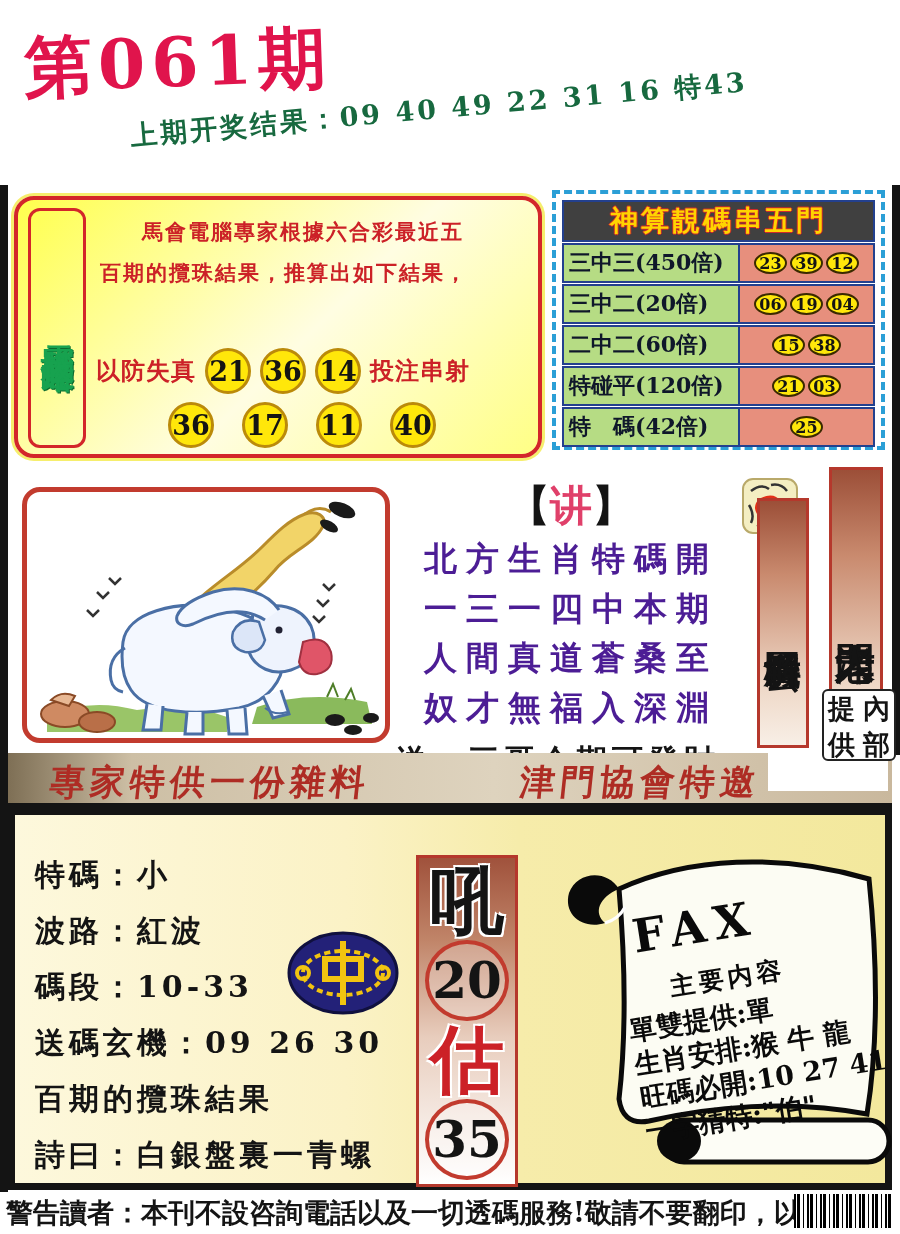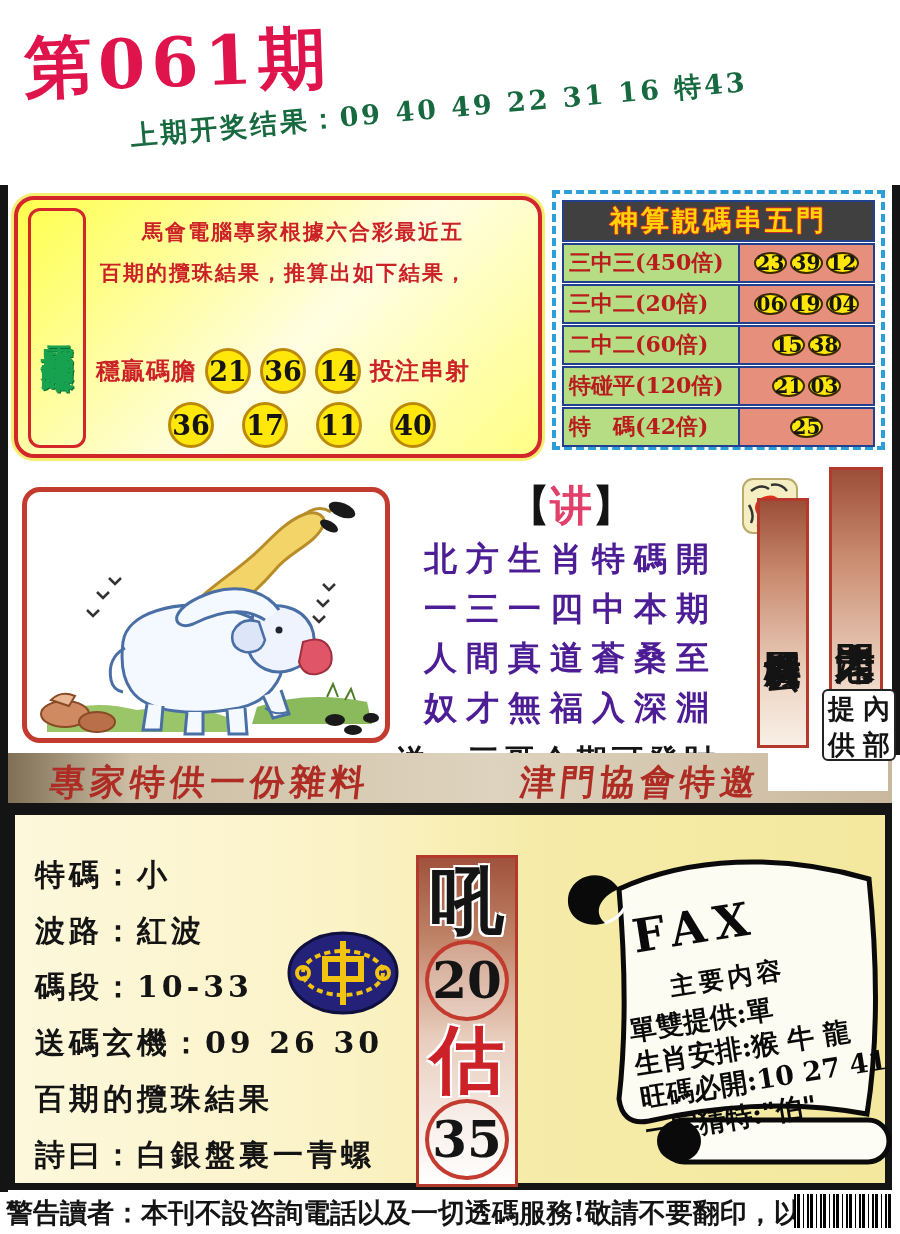--- a/index.html
+++ b/index.html
@@ -34,26 +34,26 @@
   .strategy-row2 { position:absolute; left:150px; top:202px; width:330px; display:flex; gap:28px; }
 
   
   .prize-table { position:absolute; left:552px; top:190px; width:333px; height:260px;
     border:4px dashed #2b9fd6; background:#fff; padding:6px; }
   .prize-header { height:42px; background:#404040; border:2px solid #23408e; display:flex;
     align-items:center; justify-content:center; font-weight:bold; font-size:28px; color:#ffd400;
     letter-spacing:3px; font-family:"DejaVu Serif",serif;
     text-shadow:1px 0 #cf2a2a,-1px 0 #cf2a2a,0 1px #cf2a2a,0 -1px #cf2a2a; }
   .prize-row { display:flex; height:40px; margin-top:1px; }
-  .prize-label { width:178px; background:#b6dc84; border:2px solid #23408e; color:#b91c1c;
+  .prize-label { width:178px; background:#b6dc84; border:2px solid #23408e; color:#0f172a;
     font-weight:bold; font-size:22px; display:flex; align-items:center; padding-left:5px;
     font-family:"DejaVu Serif",serif; white-space:nowrap; }
   .prize-vals { flex:1; background:#e78f7d; border:2px solid #23408e; border-left:none;
     display:flex; align-items:center; justify-content:center; gap:3px; }
-  .num-circle.small { width:33px; height:22px; border:2px solid #3a2a00; font-size:20px; }
+  .num-circle.small { width:33px; height:22px; border:2px solid #3a2a00; font-size:16px; }
 
   
   .elephant-box { position:absolute; left:22px; top:487px; width:368px; height:256px;
     border:5px solid #c23b2e; border-radius:18px; background:#fff; overflow:hidden; }
 
   
   .poem { position:absolute; left:396px; top:478px; width:350px; text-align:center; }
   .poem-title { font-size:42px; font-weight:bold; color:#141414; font-family:"DejaVu Serif",serif; }
   .poem-title .mid { color:#e0406a; }
   .poem-line { font-size:33px; font-weight:bold; color:#4c1d95; letter-spacing:9px;
@@ -122,21 +122,21 @@
   <div class="edge-bar" style="left:0;top:185px;width:8px;height:1049px;"></div>
   <div class="edge-bar" style="left:892px;top:185px;width:8px;height:570px;"></div>
 
   <div class="strategy-box">
     <div class="strategy-side-title">電腦投注策略</div>
     <div class="strategy-body">
       <div class="indent">馬會電腦專家根據六合彩最近五</div>
       <div>百期的攬珠結果，推算出如下結果，</div>
     </div>
     <div class="strategy-row1">
-      <span class="lbl">穩贏碼膽</span>
+      <span class="lbl">以防失真</span>
       <span class="num-circle">21</span>
       <span class="num-circle">36</span>
       <span class="num-circle">14</span>
       <span class="lbl">投注串射</span>
     </div>
     <div class="strategy-row2">
       <span class="num-circle">36</span>
       <span class="num-circle">17</span>
       <span class="num-circle">11</span>
       <span class="num-circle">40</span>

